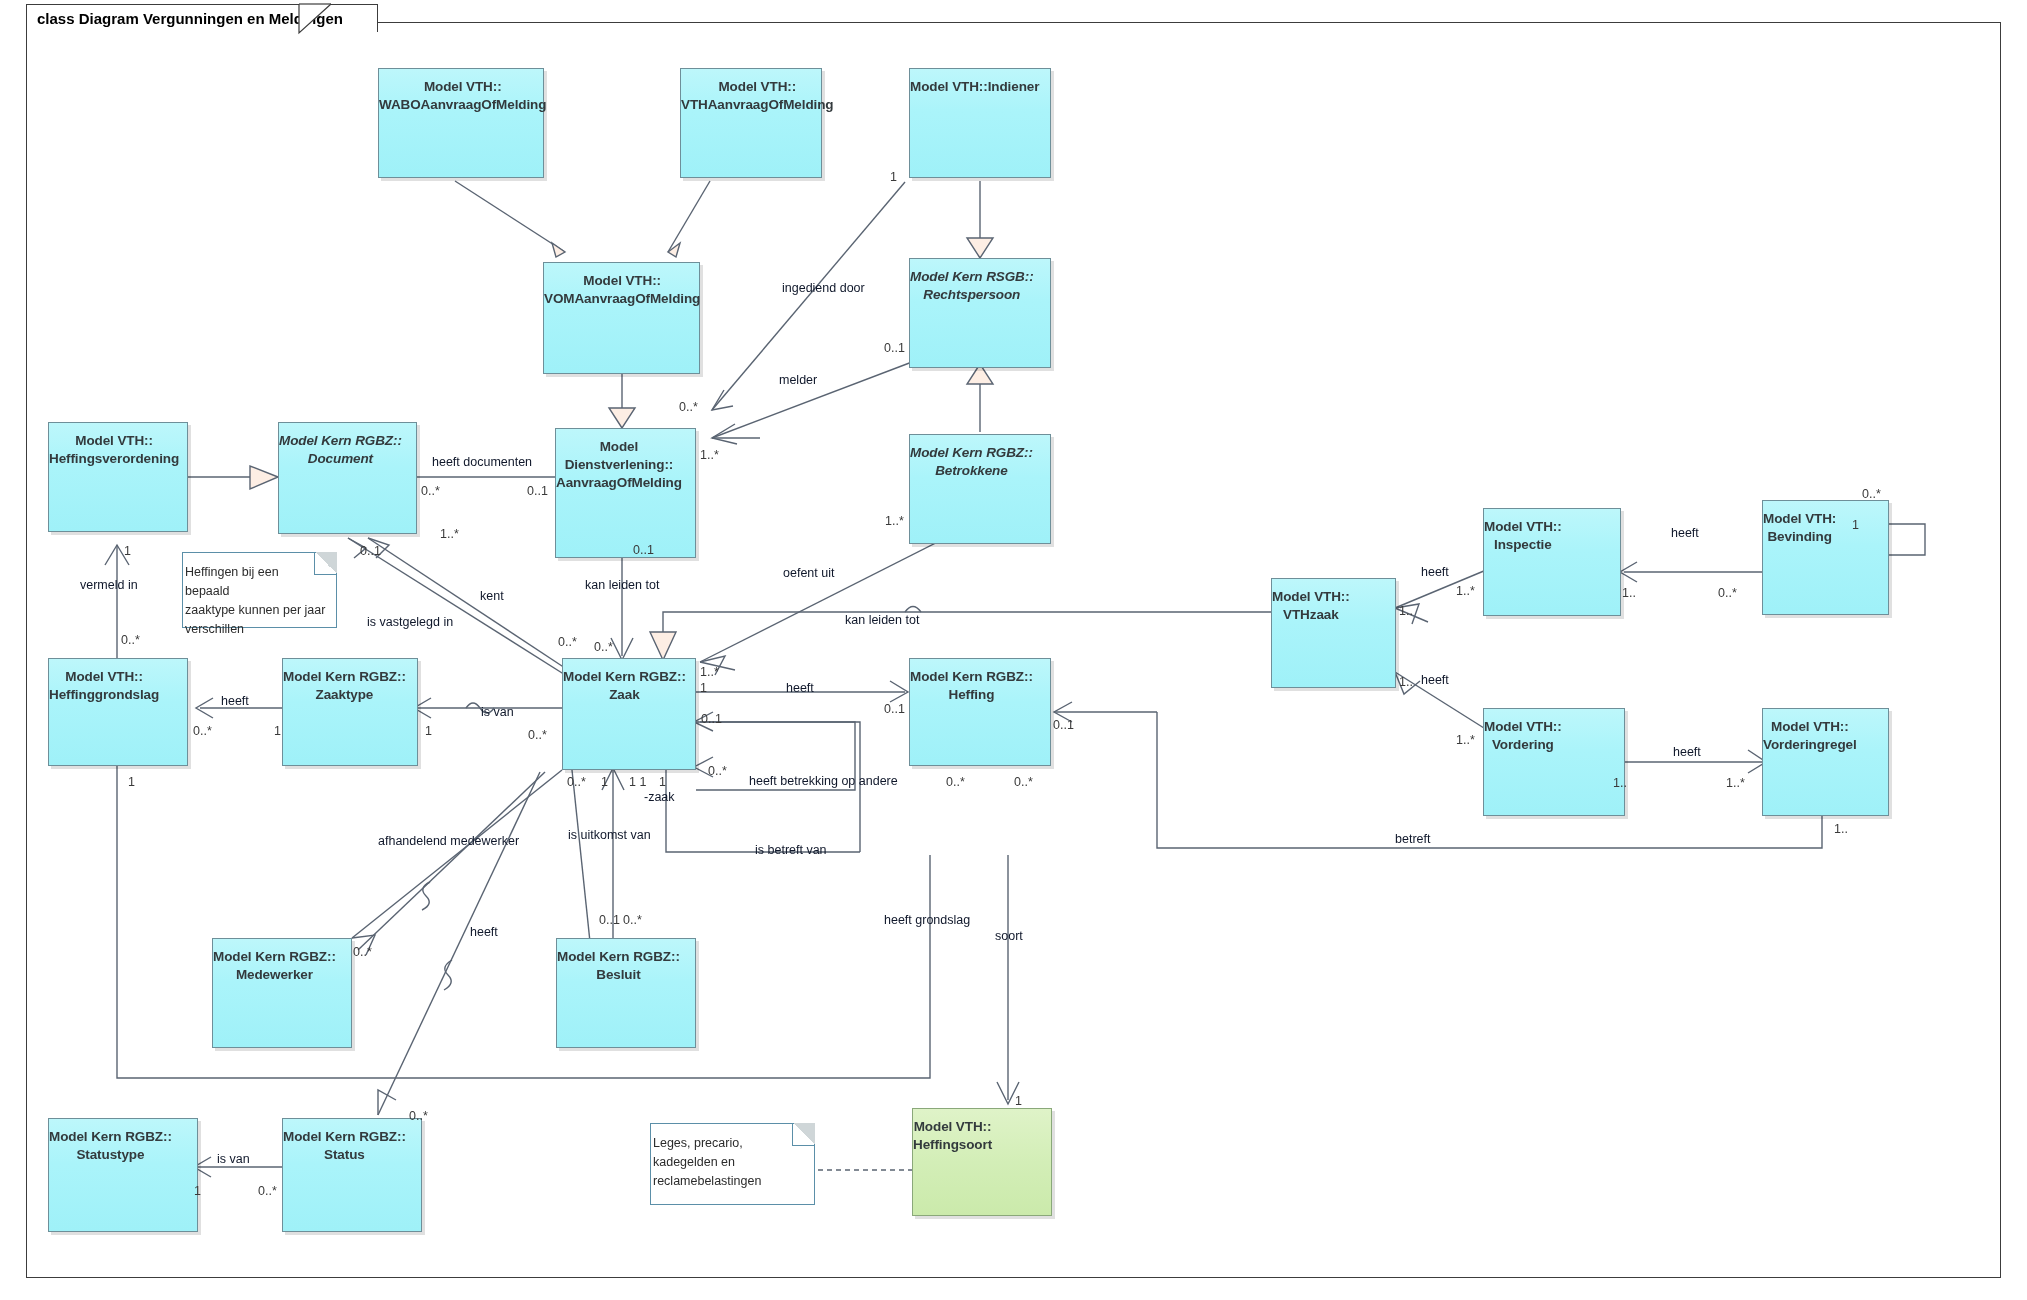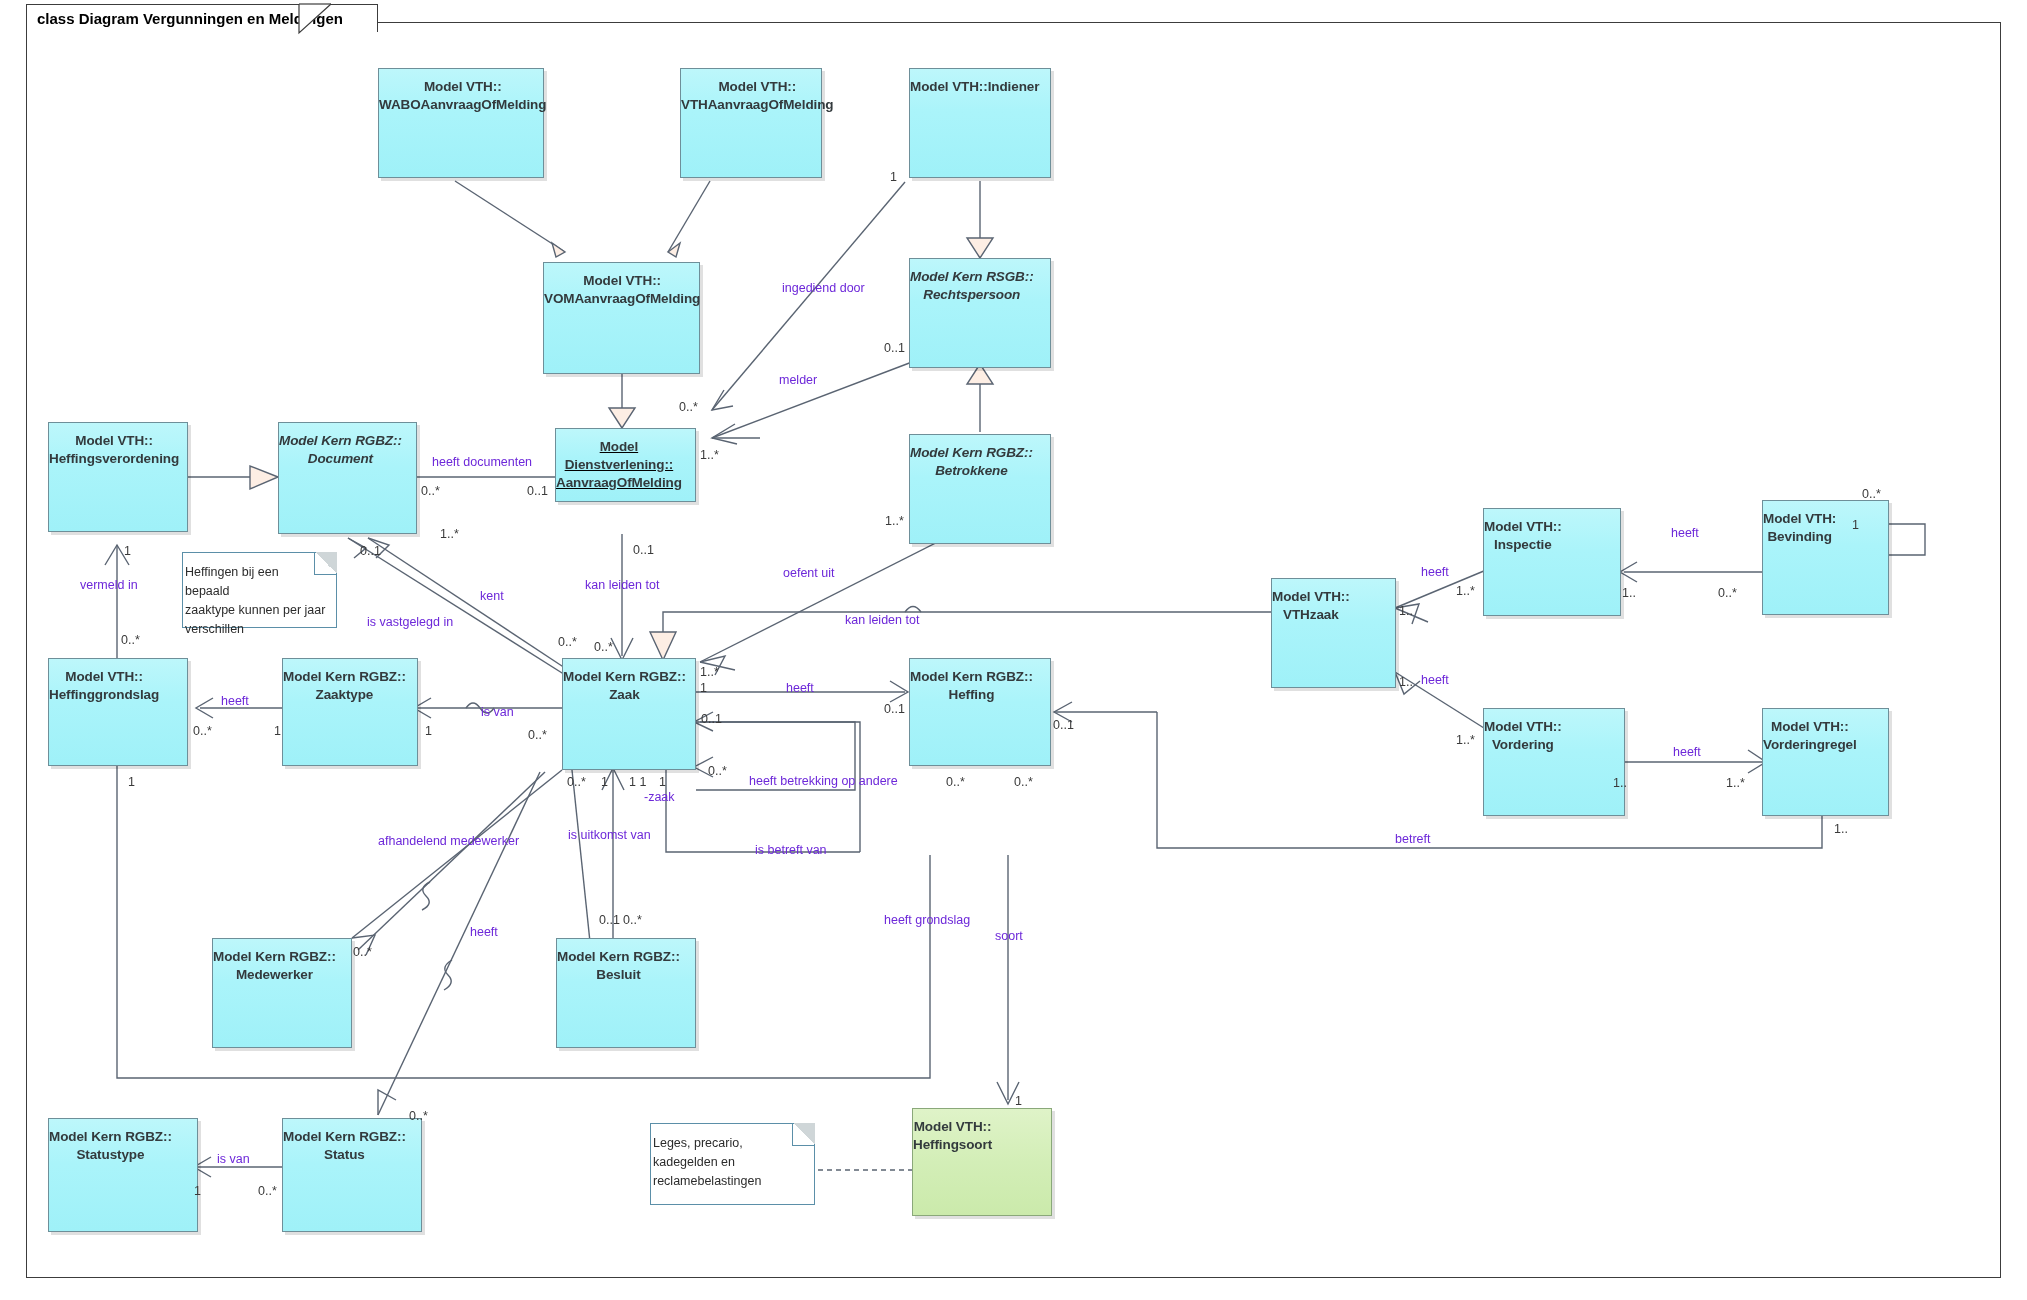--- a/index.html
+++ b/index.html
@@ -78,21 +78,21 @@
     position:absolute;right:-1px;top:-1px;width:22px;height:22px;
     background:linear-gradient(225deg,#cfd6d8 0%,#cfd6d8 50%,transparent 50%);
     border-left:1px solid #5b8fa8;
     border-bottom:1px solid #5b8fa8;
   }
 
   
   .lbl{
     position:absolute;
     font-size:12.5px;
-    color:#6d28d9;
+    color:#0f172a;
     white-space:nowrap;
     z-index:5;
     line-height:14px;
   }
   .mult{
     position:absolute;
     font-size:12.5px;
     color:#3a3a3a;
     white-space:nowrap;
     z-index:5;
@@ -263,21 +263,21 @@
   <div class="cls" style="left:48px;top:422px;width:140px;height:110px;">
     <span class="cls-label">Model VTH::
 Heffingsverordening</span>
   </div>
 
   <div class="cls abstract" style="left:278px;top:422px;width:139px;height:112px;">
     <span class="cls-label">Model Kern RGBZ::
 Document</span>
   </div>
 
-  <div class="cls" style="left:555px;top:428px;width:141px;height:74px;text-decoration:underline;">
+  <div class="cls" style="left:555px;top:428px;width:141px;height:130px;">
     <span class="cls-label">Model
 Dienstverlening::
 AanvraagOfMelding</span>
   </div>
 
   <div class="cls abstract" style="left:909px;top:434px;width:142px;height:110px;">
     <span class="cls-label">Model Kern RGBZ::
 Betrokkene</span>
   </div>
 

